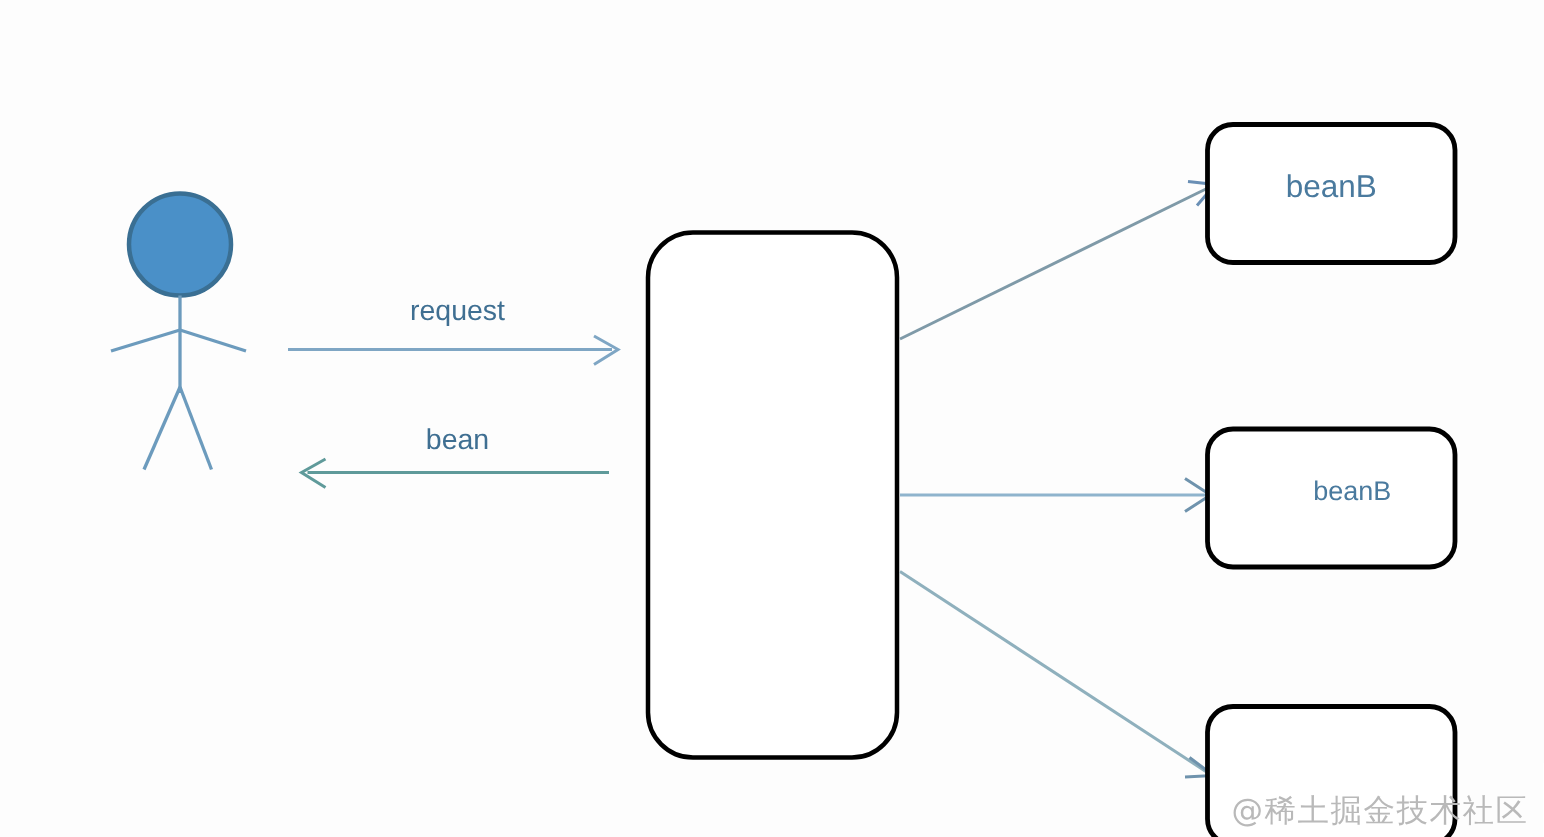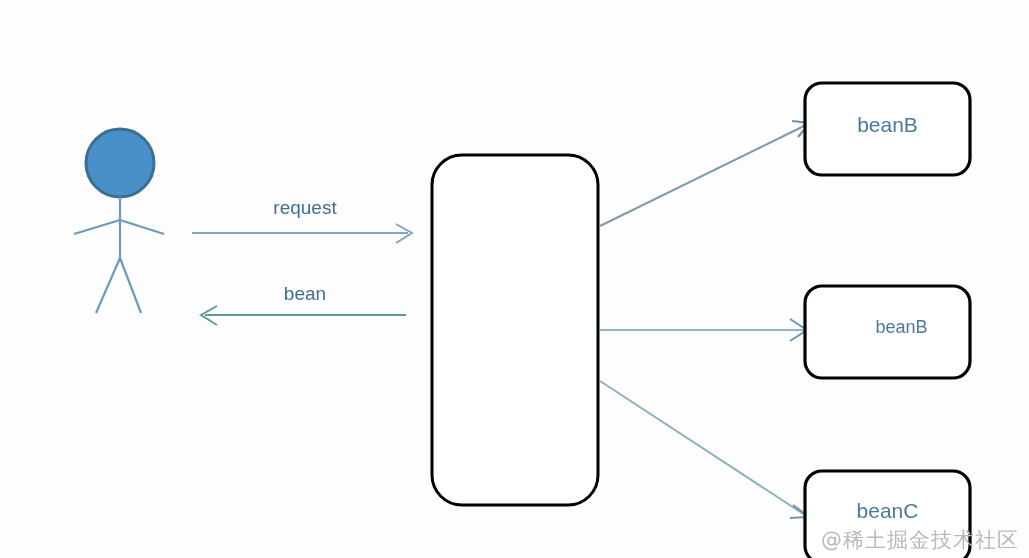--- a/index.html
+++ b/index.html
@@ -135,21 +135,20 @@
     <rect x="805" y="286" width="165" height="92" rx="17" ry="17" fill="#ffffff" stroke="#000000" stroke-width="3.2"></rect>
 
     <rect x="805" y="471" width="165" height="92" rx="17" ry="17" fill="#ffffff" stroke="#000000" stroke-width="3.2"></rect>
   </svg>
 
 
   <div class="node-label" id="beanA-label">beanB</div>
 
   <div class="node-label" id="beanB-label">beanB</div>
 
-  <div class="node-label" id="beanC-label">beanC</div>
 
   <div class="edge-label" id="request-label">request</div>
 
   <div class="edge-label" id="bean-label">bean</div>
 
   <div id="watermark">@稀土掘金技术社区</div>
 
 </div>
 
 </body></html>

